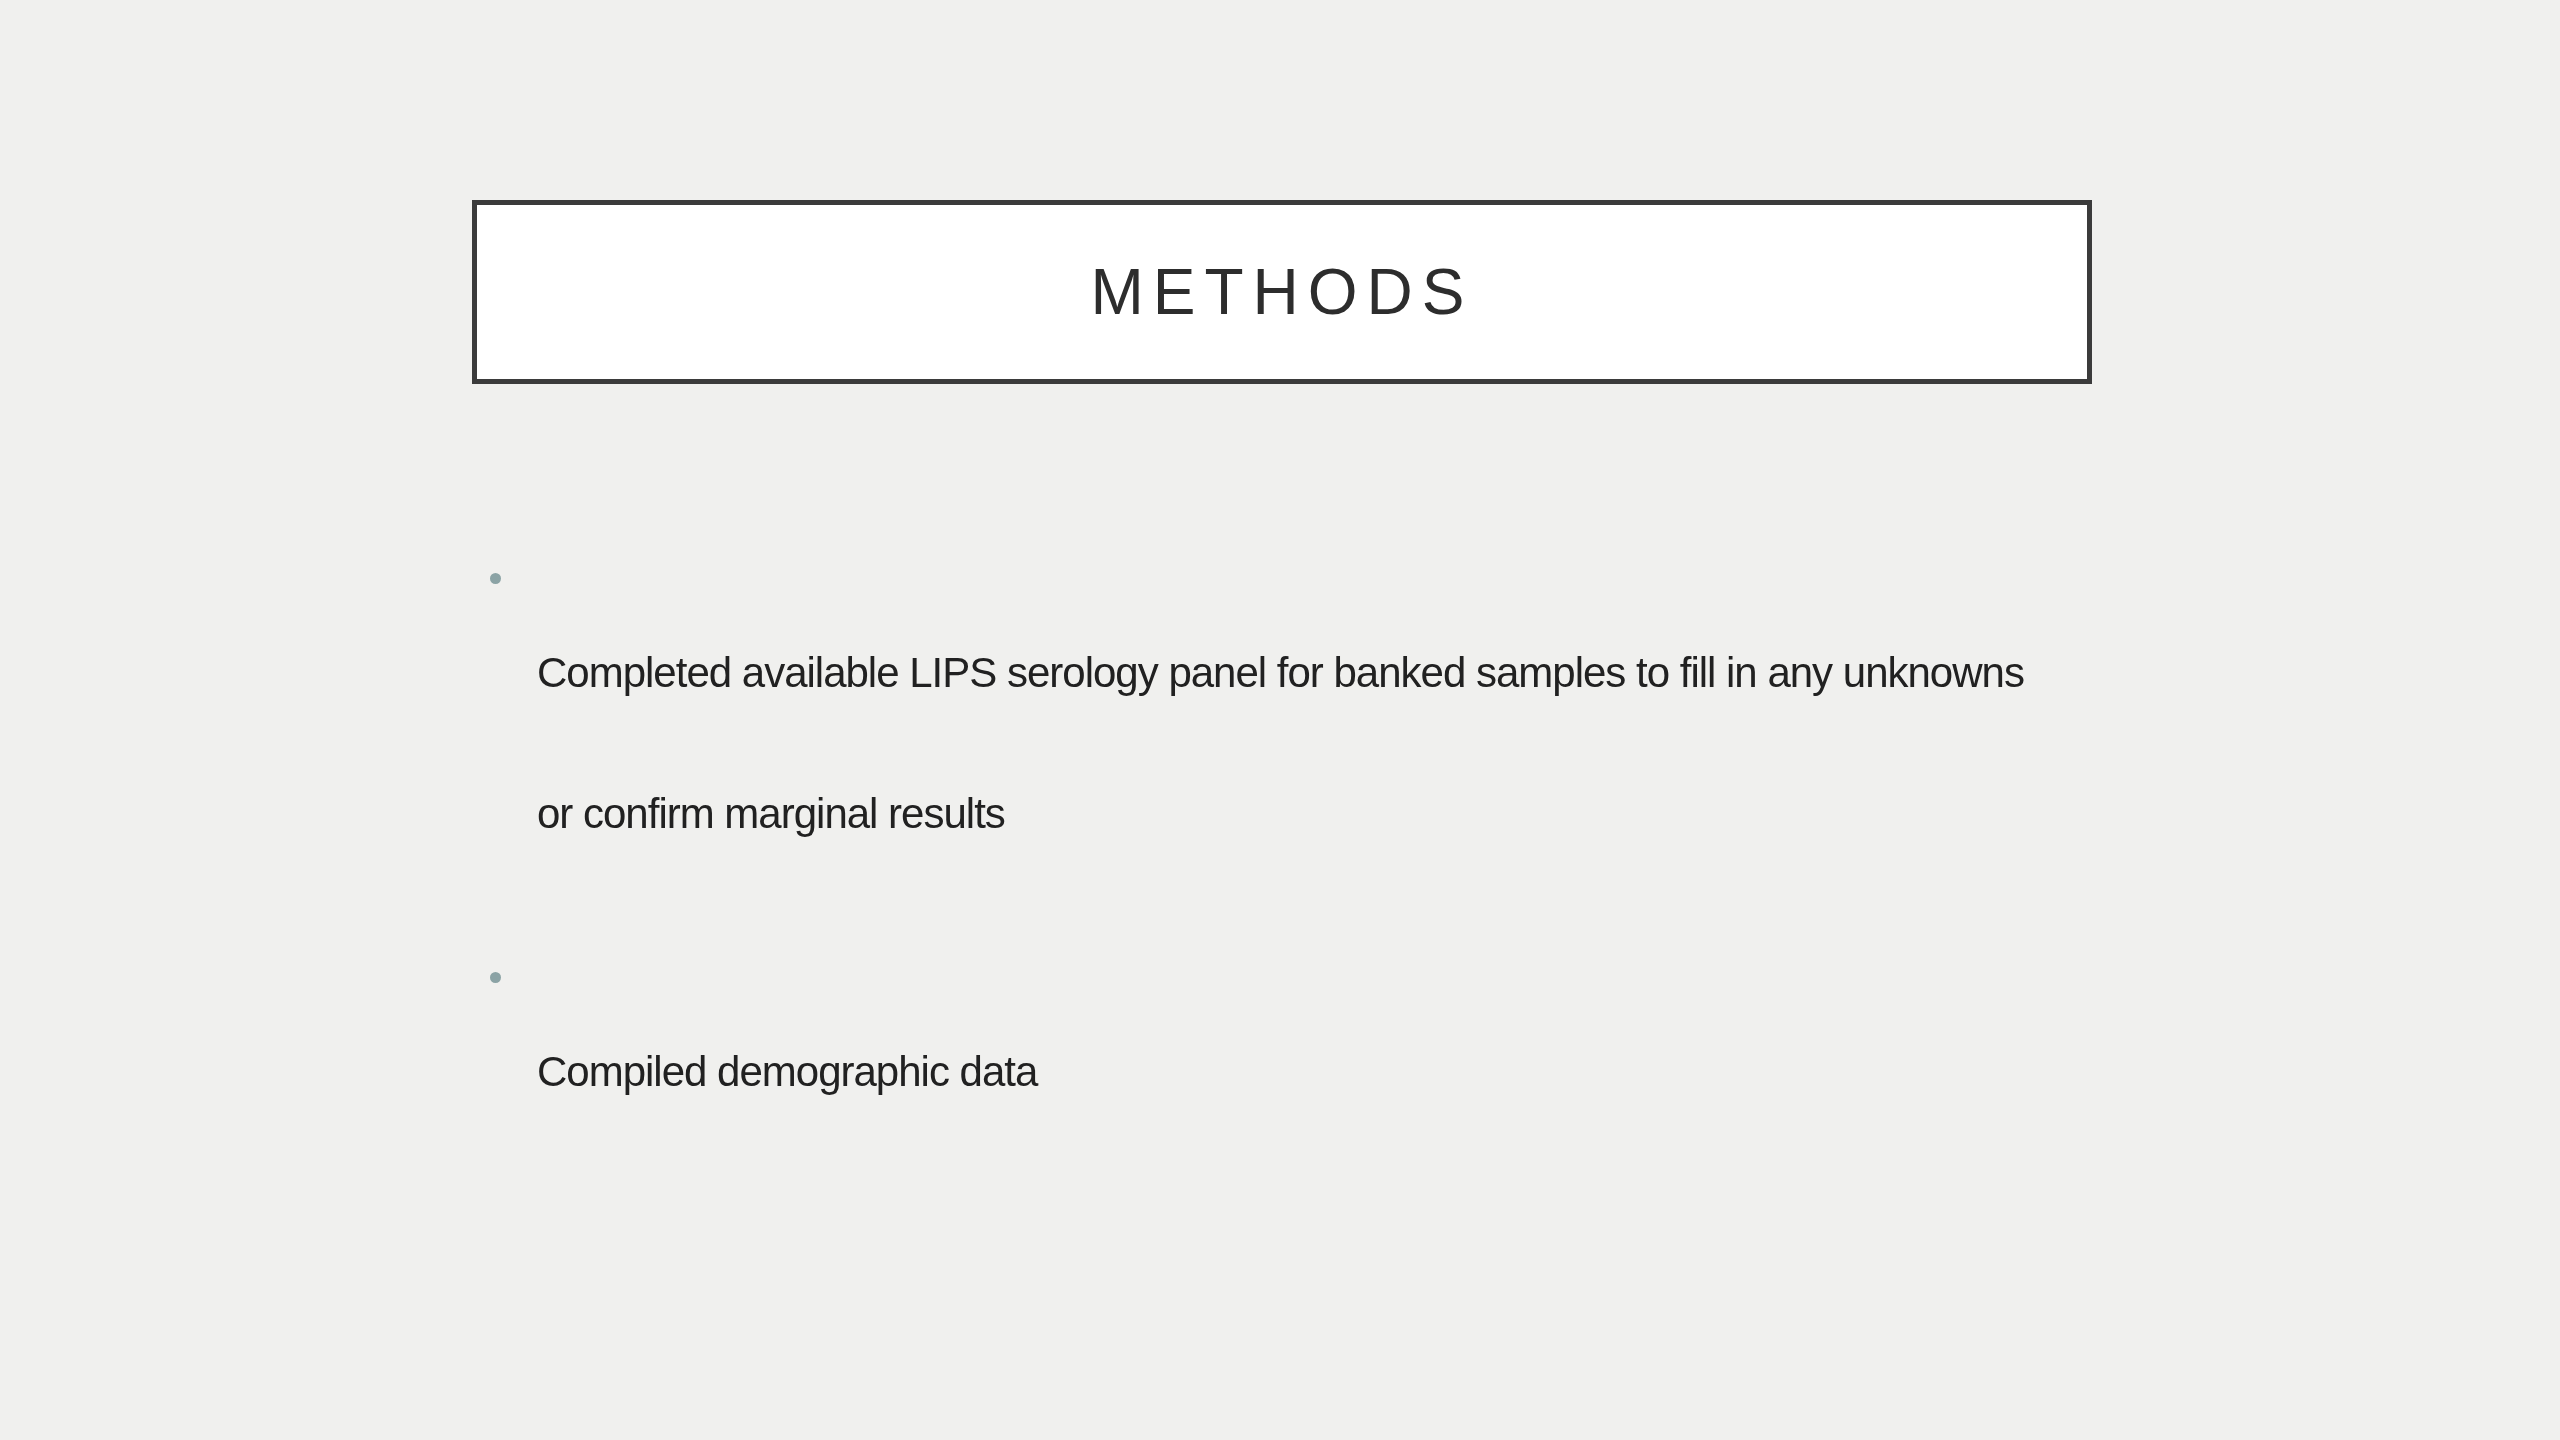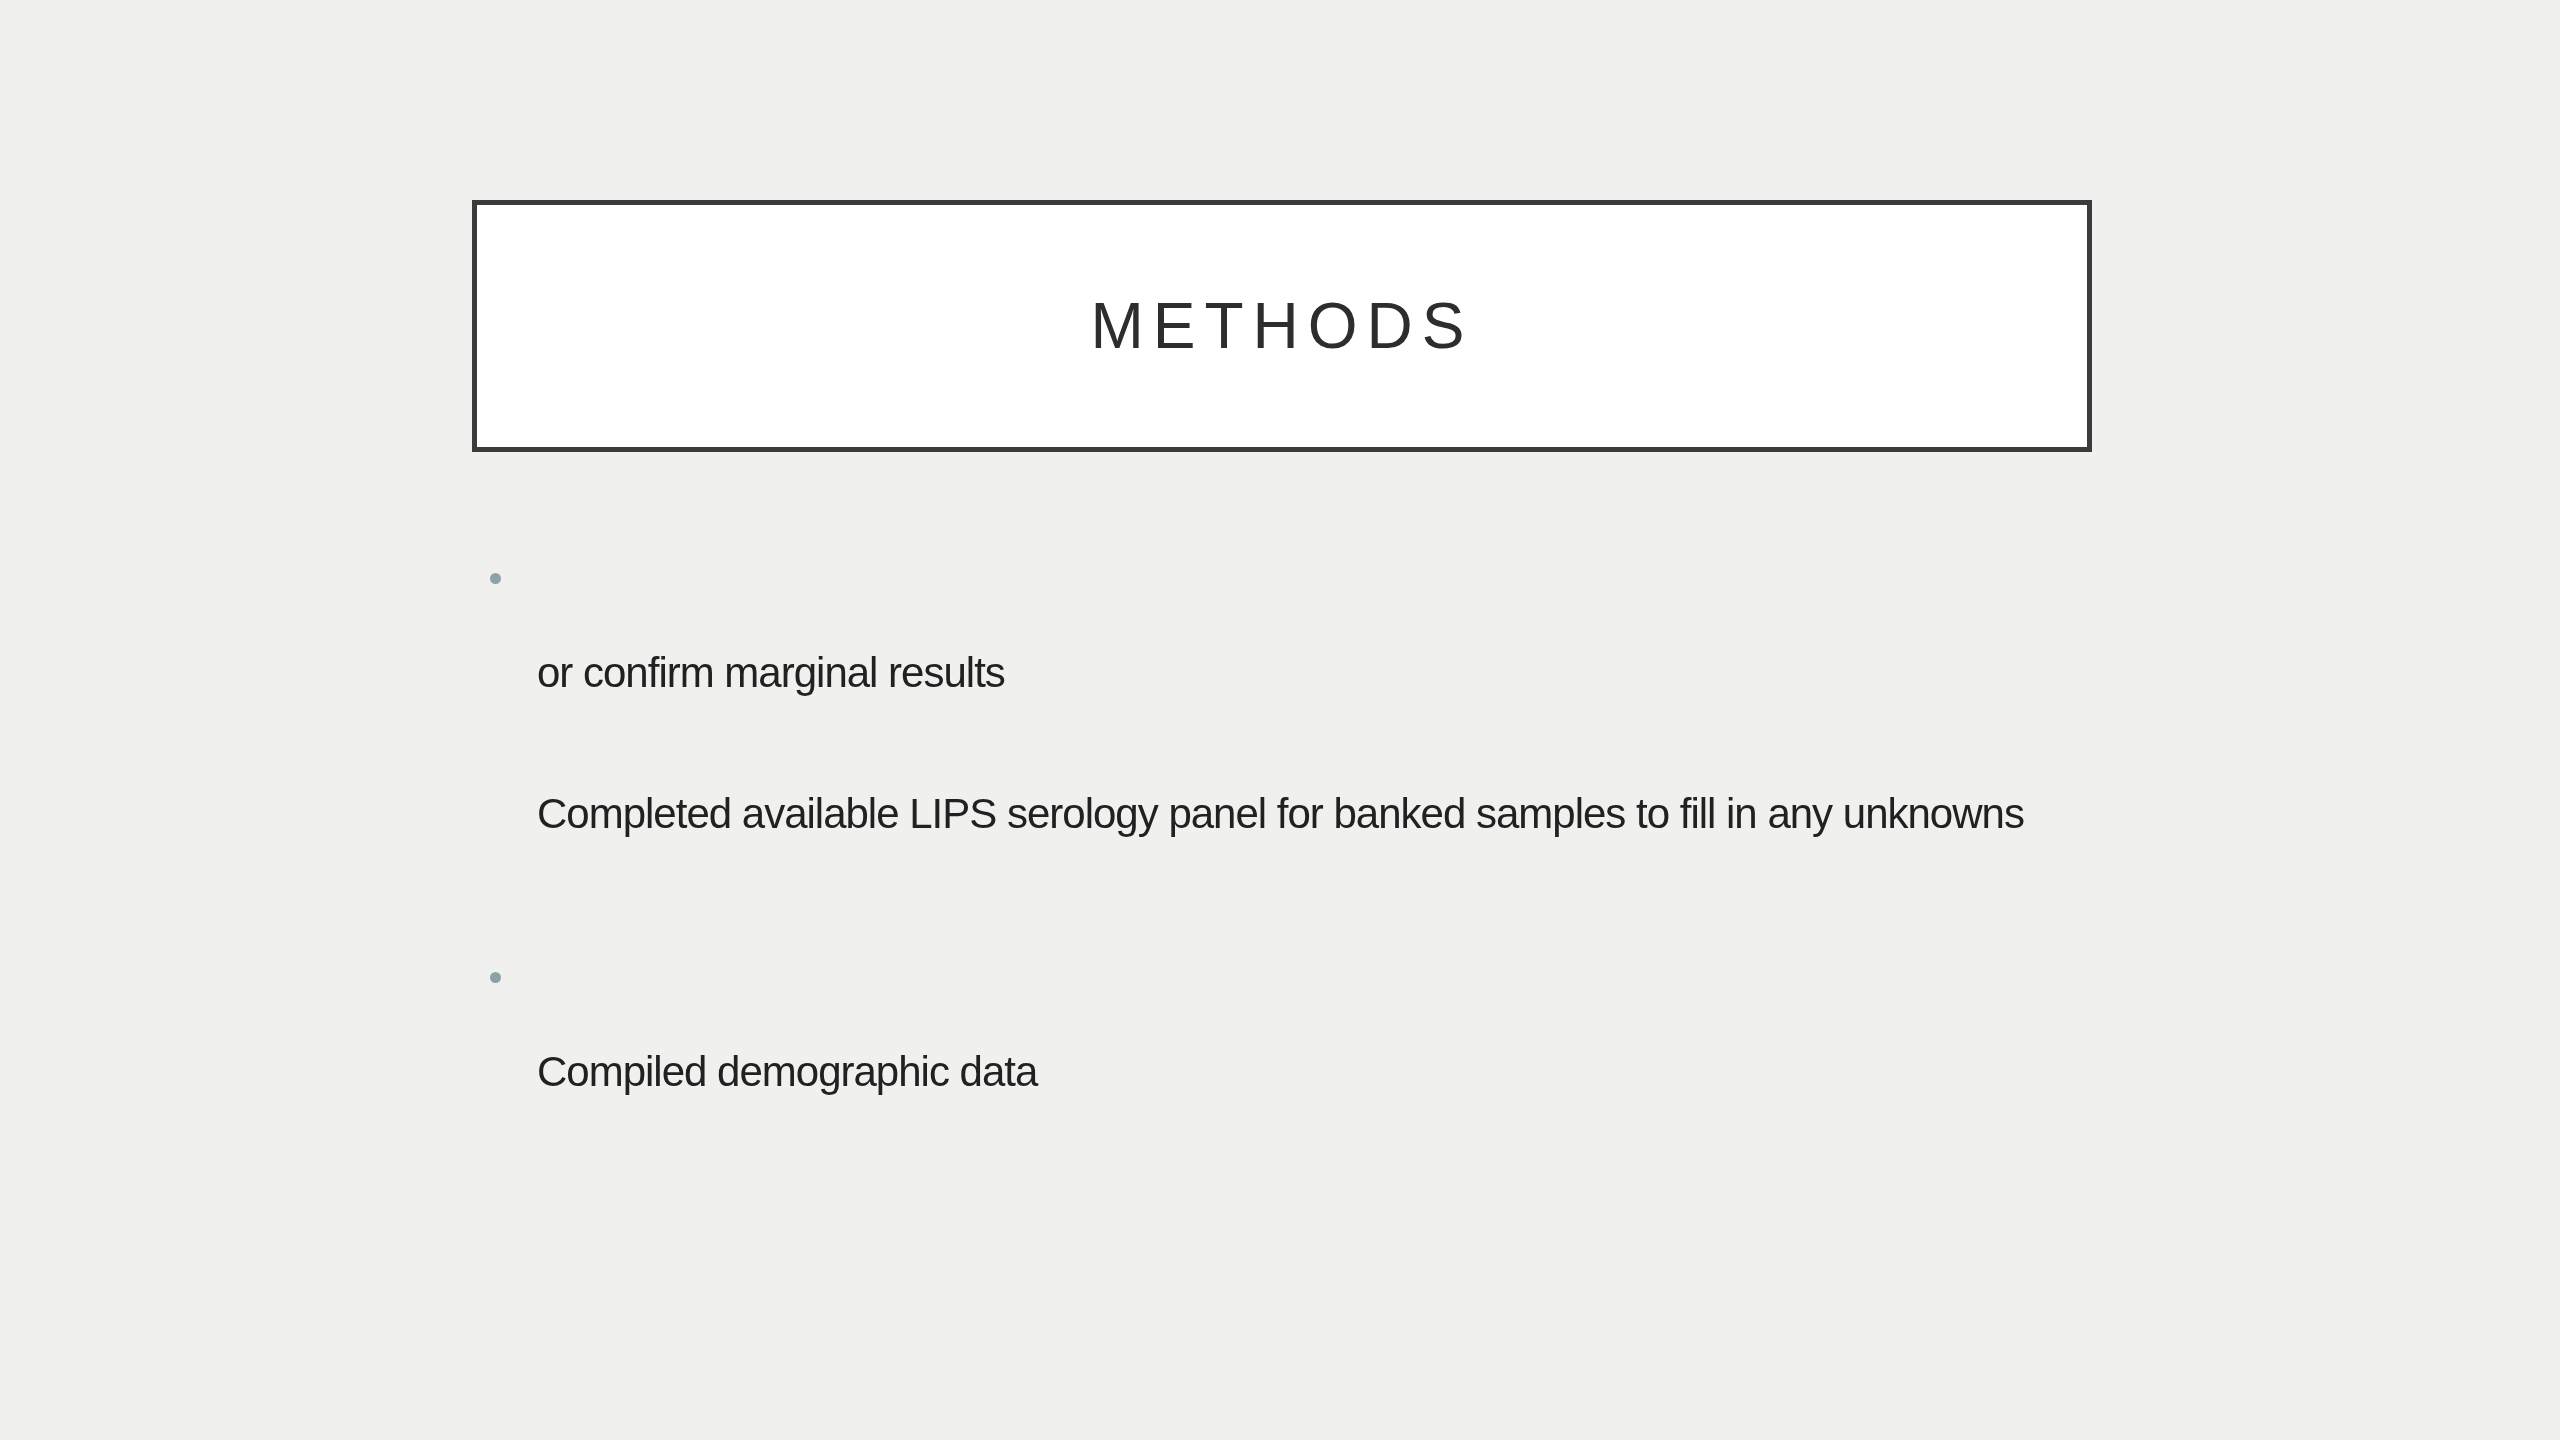--- a/index.html
+++ b/index.html
@@ -8,21 +8,21 @@
     position: relative;
     background: var(--bg, #f0f0ee);
     font-family: "Liberation Sans", sans-serif;
     overflow: hidden;
   }
 
   
   .title-box {
     position: absolute;
     left: 472px; top: 200px;
-    width: 1620px; height: 252px;
+    width: 1620px; height: 184px;
     background: var(--box-fill, #ffffff);
     border: 5px solid var(--box-border, #3b3b3b);
     display: flex;
     align-items: center;
     justify-content: center;
   }
   .title-text {
     font-size: 64px;
     letter-spacing: 9px;
     color: var(--title-color, #2d2d2d);
@@ -59,22 +59,22 @@
 <body>
 
 <div class="title-box">
   <div class="title-text">METHODS</div>
 </div>
 
 <ul class="bullets">
   <li class="b l1">
     <span class="dot"></span>
     <div class="txt">
+      <div>Completed available LIPS serology panel for banked samples to fill in any unknowns</div>
       <div>or confirm marginal results</div>
-      <div>Completed available LIPS serology panel for banked samples to fill in any unknowns</div>
     </div>
   </li>
   <li class="b l1">
     <span class="dot"></span>
     <div class="txt">
       <div>Compiled demographic data</div>
     </div>
   </li>
 
 </ul>

